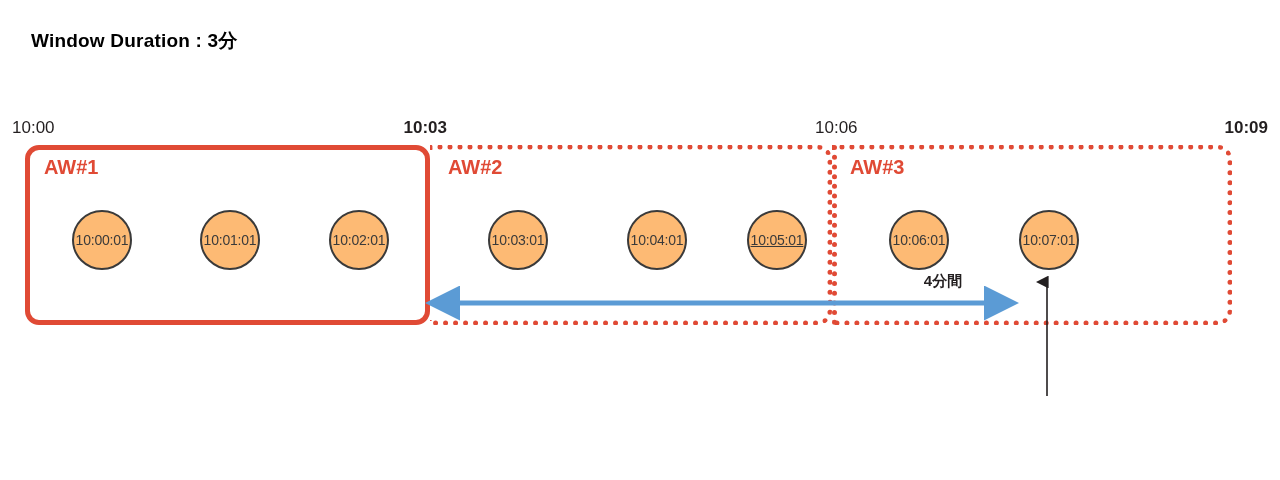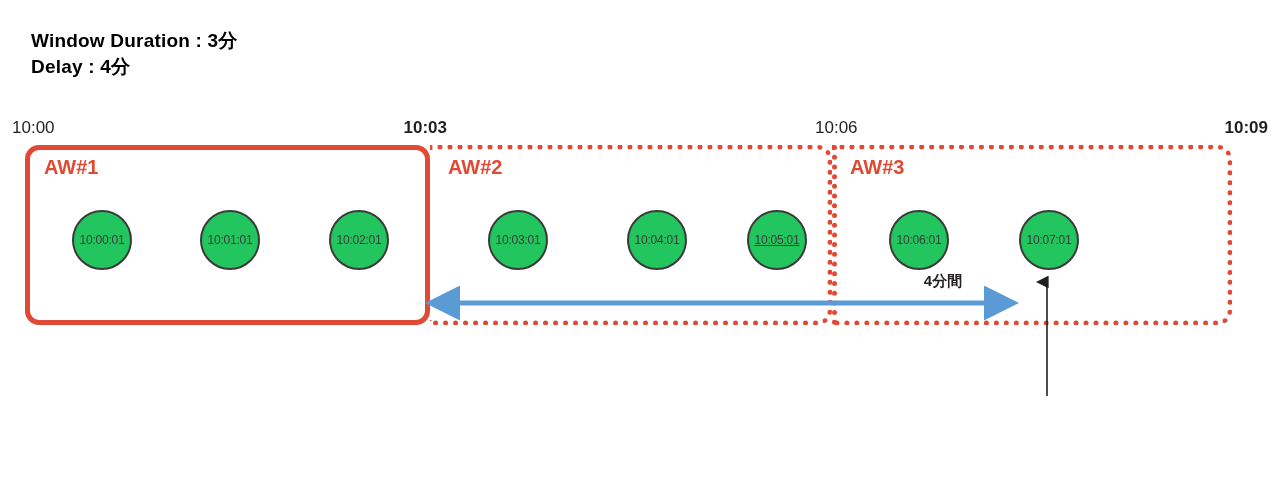--- a/index.html
+++ b/index.html
@@ -84,25 +84,25 @@
 
   
   .dp {
     position: absolute;
     width: 56px;
     height: 56px;
     margin-left: -28px;
     margin-top: -28px;
     border: 2.5px solid #3a3a3a;
     border-radius: 50%;
-    background: #22c55e;
+    background: #fdba74;
     display: flex;
     align-items: center;
     justify-content: center;
-    font-size: 12px;
+    font-size: 14px;
     color: #3a3a3a;
     letter-spacing: -0.2px;
   }
 
   
   .svg-layer {
     position: absolute;
     left: 0;
     top: 0;
     width: 1280px;
@@ -130,21 +130,20 @@
     white-space: nowrap;
   }
 </style>
 </head>
 <body>
 
 <div id="canvas">
 
   <div class="params">
     <div>Window Duration : 3分</div>
-    <div>Delay : 4分</div>
   </div>
 
   <div id="ticks">
       <div class="tick left" style="left: 12px;">10:00</div>
       <div class="tick right" style="right: 833px;">10:03</div>
       <div class="tick left" style="left: 815px;">10:06</div>
       <div class="tick right" style="right: 12px;">10:09</div>
     </div>
 
   <div id="windows">

